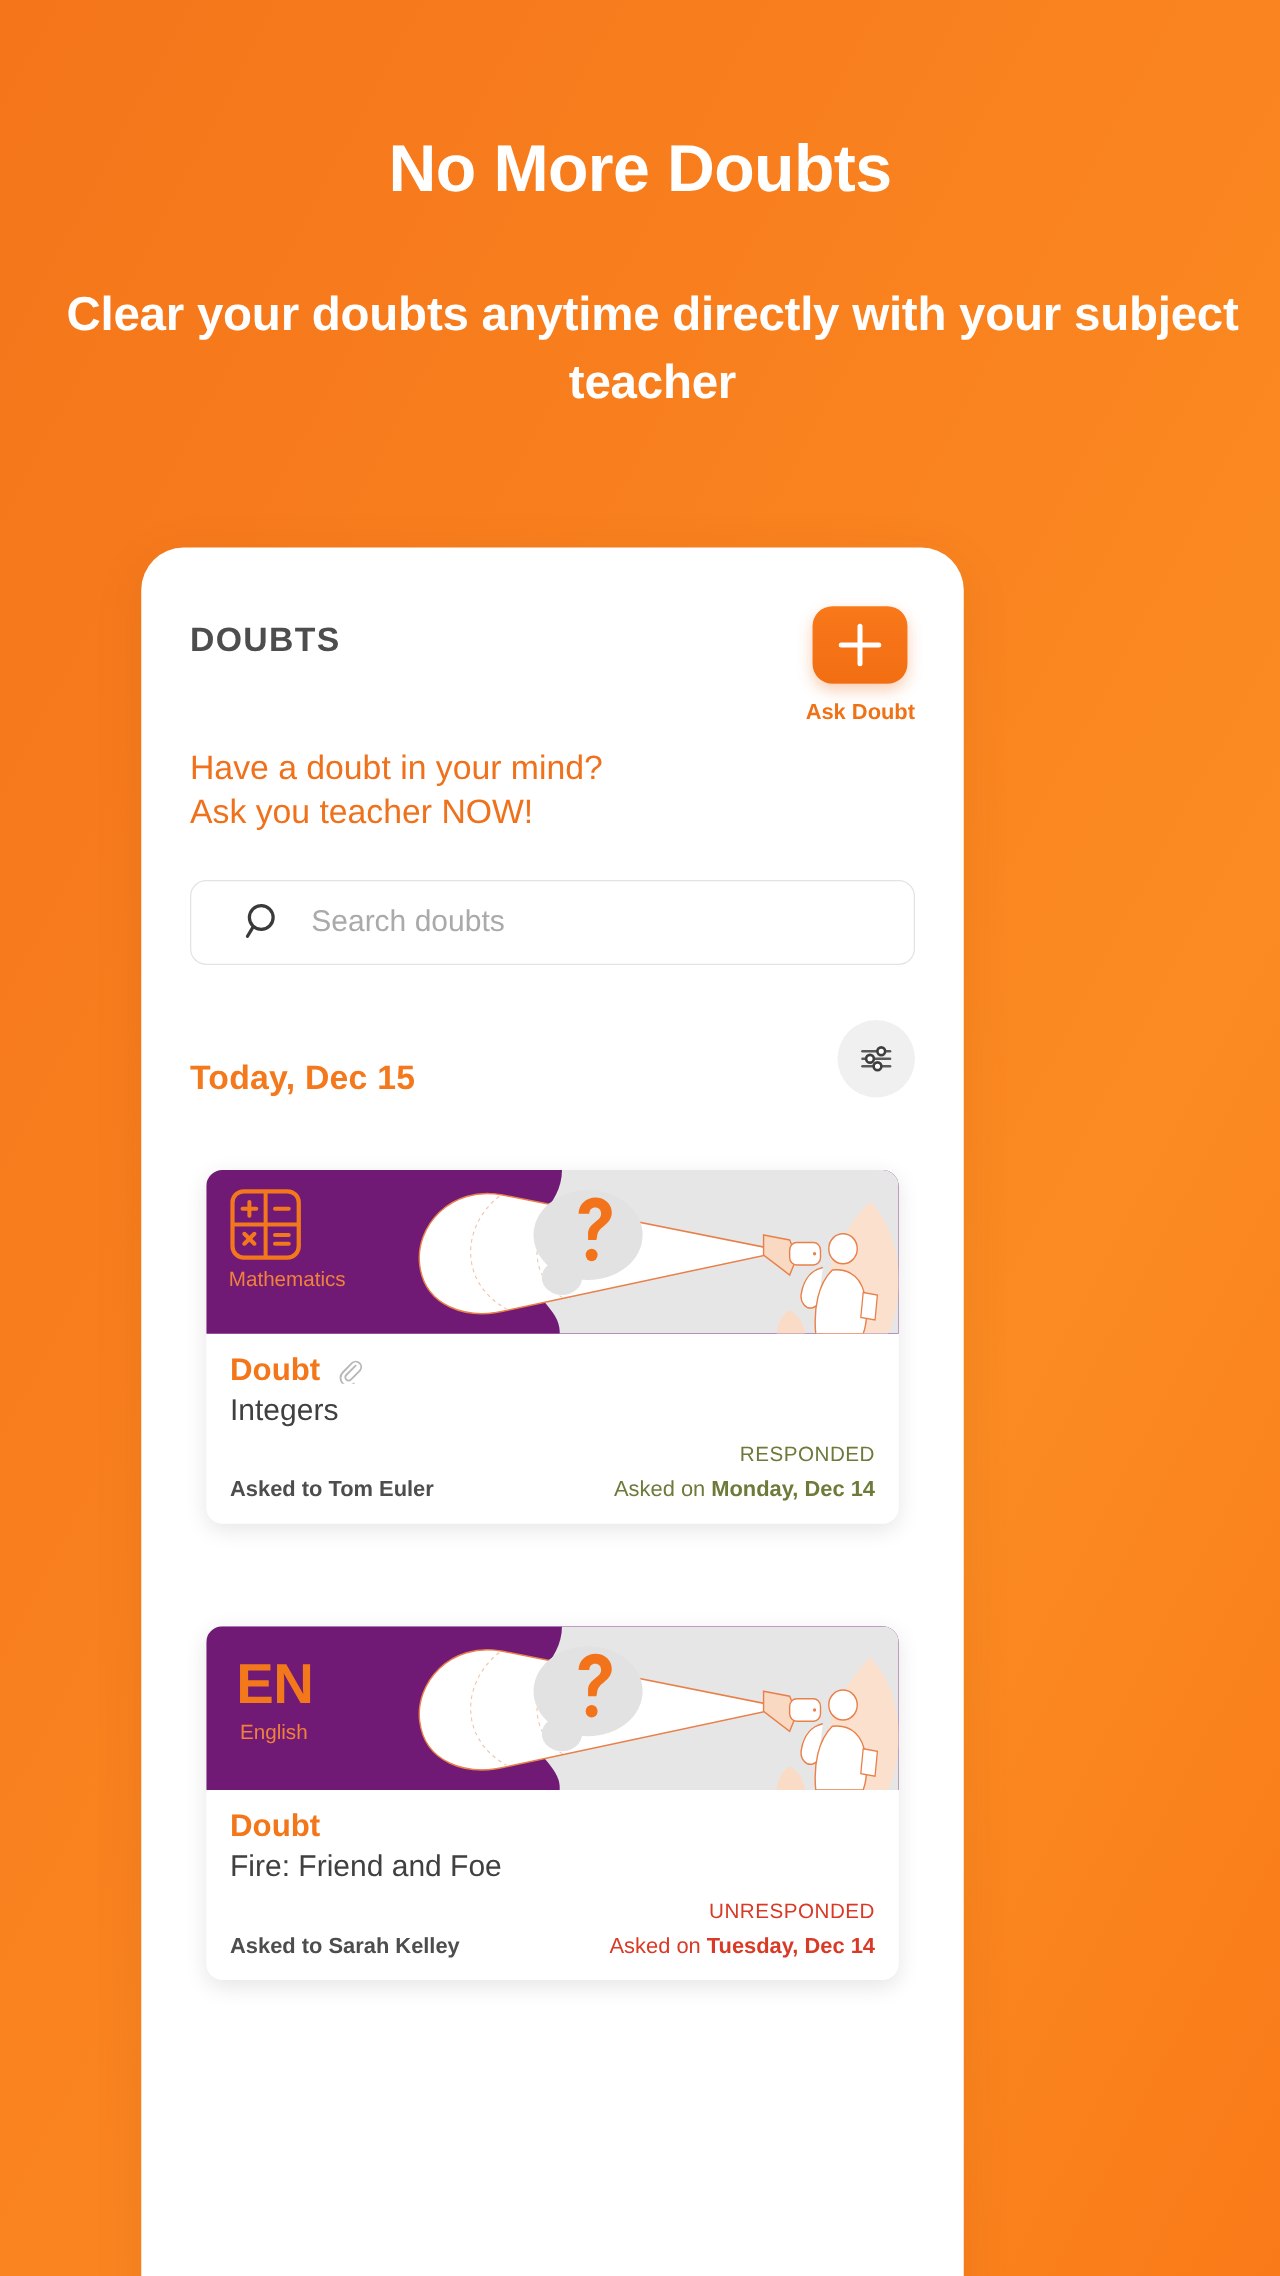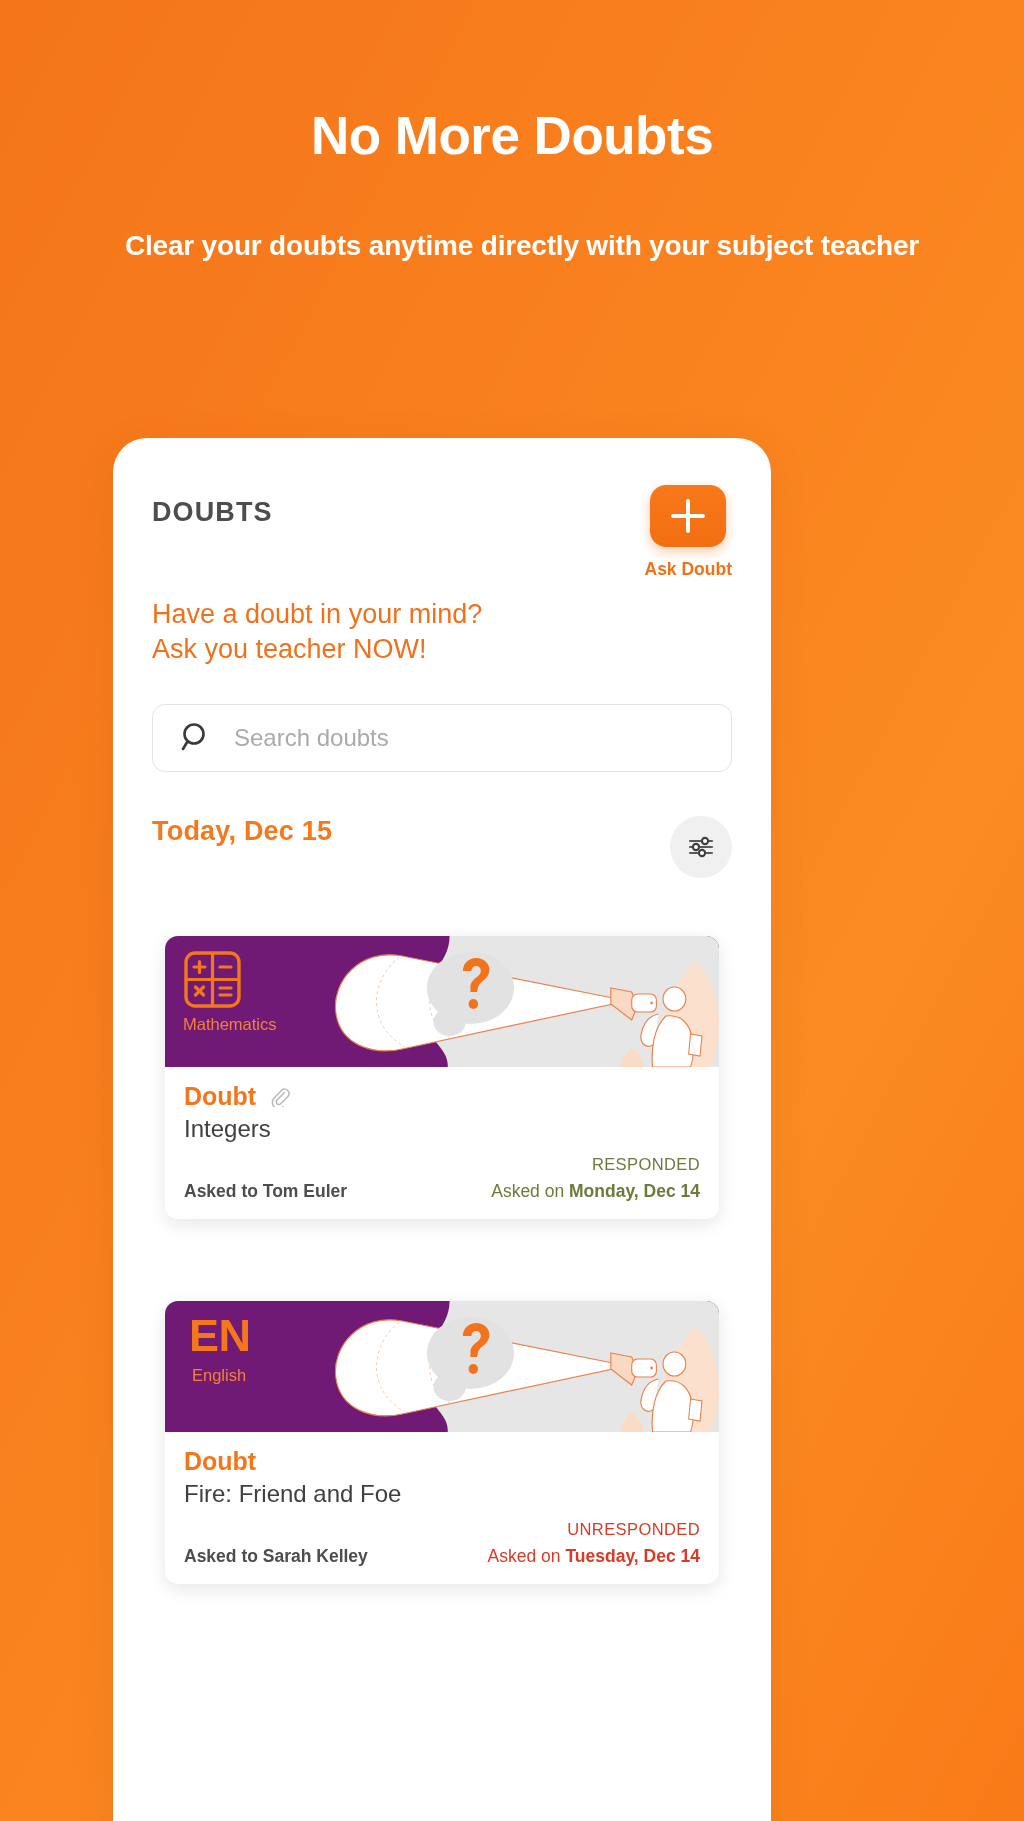--- a/index.html
+++ b/index.html
@@ -23,21 +23,21 @@
     color: #FFFFFF;
   }
   .hero-title {
     font-size: 53px;
     font-weight: 700;
     letter-spacing: -0.5px;
     line-height: 1.05;
   }
   .hero-sub {
     margin-top: 62px;
-    font-size: 28px;
+    font-size: 38px;
     font-weight: 700;
     line-height: 1.42;
     letter-spacing: -0.2px;
     margin-left: 20px;
   }
 
   
   .phone {
     position: absolute;
     left: 113px;
@@ -107,36 +107,36 @@
   }
 
   
   .search-box {
     margin-top: 37px;
     height: 68px;
     border: 1px solid #E3E3E3;
     border-radius: 13px;
     display: flex;
     align-items: center;
-    padding-left: 26px;
+    padding-left: 41px;
     background: #FFFFFF;
   }
   .search-icon { width: 34px; height: 34px; flex: 0 0 auto; }
   .search-ph {
     margin-left: 21px;
     font-size: 24px;
     color: #AAAAAA;
     font-weight: 400;
   }
 
   
   .section-row {
     margin-top: 44px;
     display: flex;
-    align-items: flex-start;
+    align-items: flex-end;
     justify-content: space-between;
   }
   .section-title {
     font-size: 27px;
     font-weight: 700;
     color: #F4781C;
     letter-spacing: 0.2px;
   }
   .filter-btn {
     width: 62px;
@@ -185,21 +185,21 @@
     letter-spacing: -0.5px;
     line-height: 1;
     margin-top: 4px;
   }
   .subject-name {
     margin-top: 6px;
     font-size: 16.5px;
     color: #F0803A;
     font-weight: 400;
   }
-  .subject-block.en { left: 24px; top: 8px; }
+  .subject-block.en { left: 24px; top: 19px; }
   .subject-block.en .subject-name { margin-top: 8px; margin-left: 3px; }
 
   .card-body { padding: 15px 19px 17px 19px; }
   .card-doubt-line {
     display: flex;
     align-items: center;
     gap: 14px;
   }
   .card-doubt {
     font-size: 25px;

